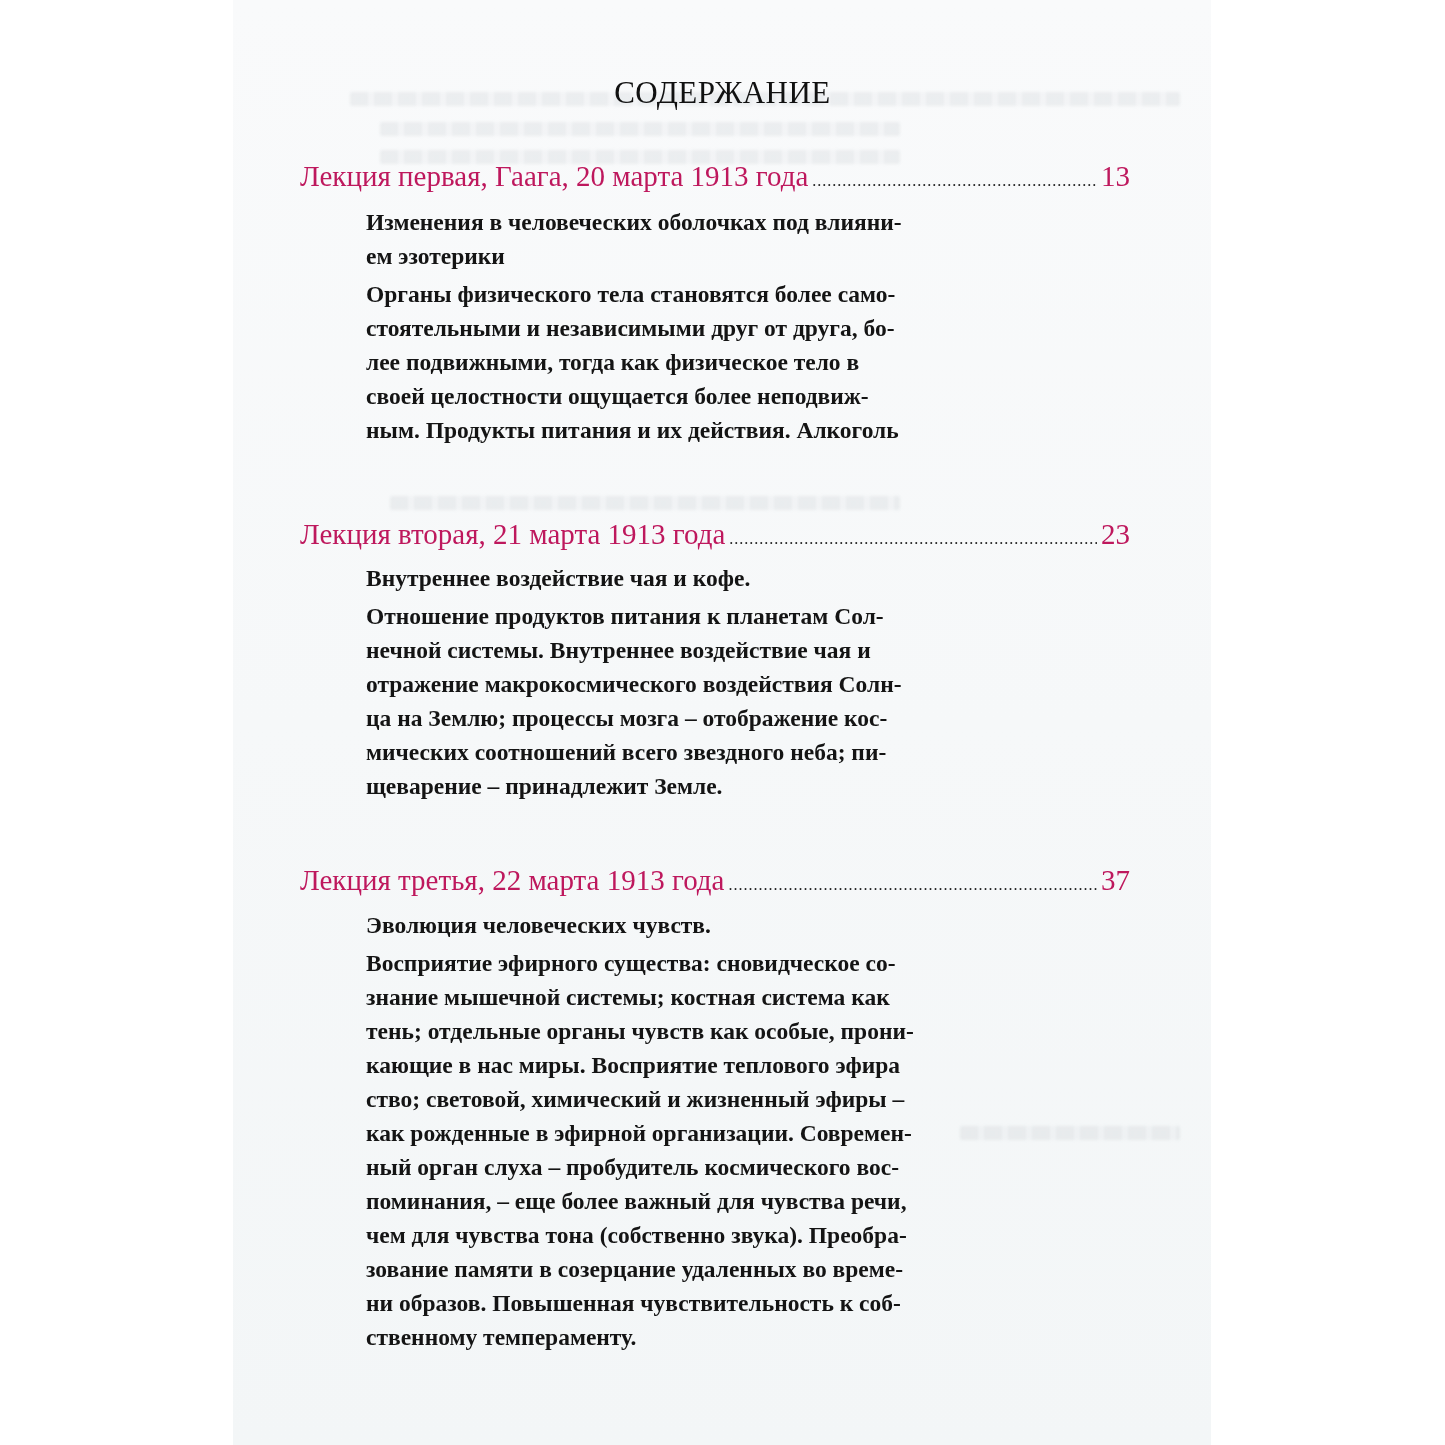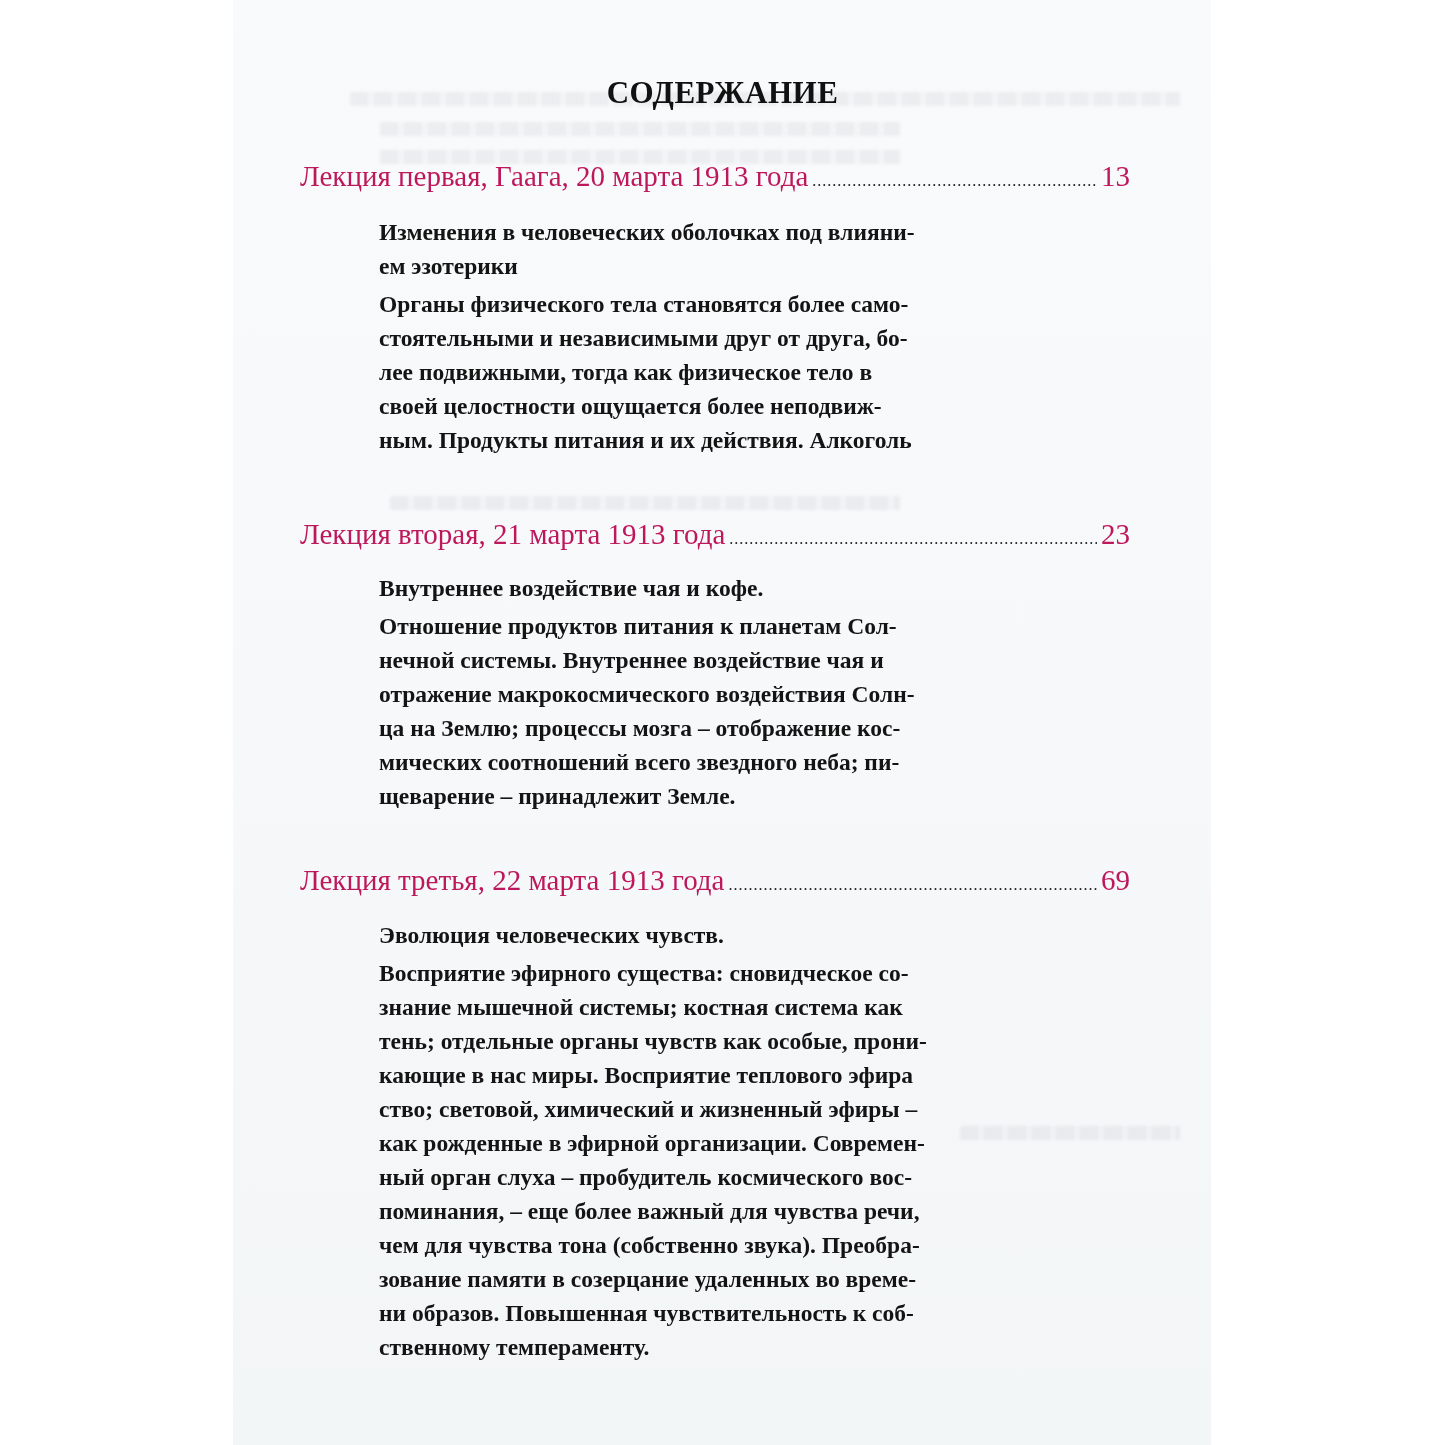--- a/index.html
+++ b/index.html
@@ -11,36 +11,36 @@
     position: absolute; left: 233px; top: 0; width: 978px; height: 1445px;
     background: linear-gradient(180deg, #f9fafb 0%, #f6f8f9 50%, #f3f6f7 100%);
   }
   .ghost {
     position: absolute; left: 350px; width: 830px; height: 14px;
     background: repeating-linear-gradient(90deg, rgba(120,130,140,0.10) 0 18px, rgba(120,130,140,0.04) 18px 24px);
     border-radius: 2px; filter: blur(1.5px);
   }
   .title {
     position: absolute; left: 0; width: 1445px; top: 54px; text-align: center;
-    font-size: 31px; letter-spacing: 0.5px; font-weight: bold; color: #111;
+    font-size: 31px; letter-spacing: 0.5px; font-weight: normal; color: #111;
   }
   .entry-head {
     position: absolute; left: 300px; width: 830px; height: 36px;
     display: flex; align-items: baseline; font-size: 29px; color: #be185d;
   }
   .entry-head .lbl { white-space: nowrap; }
   .entry-head .dots {
     flex: 1; overflow: hidden; white-space: nowrap; margin: 0 4px;
     font-size: 16px; letter-spacing: 1px; color: #222;
   }
   .entry-head .dots::before {
     content: "................................................................................................................................................................................";
   }
   .entry-head .num { white-space: nowrap; }
-  .block { position: absolute; left: 379px; width: 630px; margin-top: 10px; }
+  .block { position: absolute; left: 366px; width: 630px; }
   .line {
     font-size: 23.5px; font-weight: bold; line-height: 34px; height: 34px;
     white-space: nowrap; color: #141414;
   }
   .line.subtitle { font-weight: bold; }
   .sub-gap { height: 4px; }
 </style>
 </head>
 <body>
 
@@ -82,21 +82,21 @@
   <div class="line">нечной системы. Внутреннее воздействие чая и</div>
   <div class="line">отражение макрокосмического воздействия Солн-</div>
   <div class="line">ца на Землю; процессы мозга – отображение кос-</div>
   <div class="line">мических соотношений всего звездного неба; пи-</div>
   <div class="line">щеварение – принадлежит Земле.</div>
 </div>
 
 <div class="entry-head" style="top:864px">
   <span class="lbl">Лекция третья, 22 марта 1913 года</span>
   <span class="dots"></span>
-  <span class="num">69</span>
+  <span class="num">37</span>
 </div>
 <div class="block" style="top:908px">
   <div class="line subtitle">Эволюция человеческих чувств.</div>
   <div class="sub-gap"></div>
   <div class="line">Восприятие эфирного существа: сновидческое со-</div>
   <div class="line">знание мышечной системы; костная система как</div>
   <div class="line">тень; отдельные органы чувств как особые, прони-</div>
   <div class="line">кающие в нас миры. Восприятие теплового эфира</div>
   <div class="line">ство; световой, химический и жизненный эфиры –</div>
   <div class="line">как рожденные в эфирной организации. Современ-</div>

